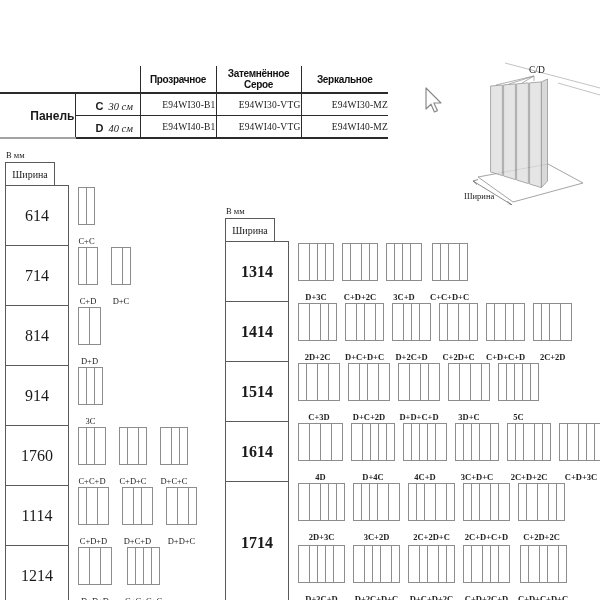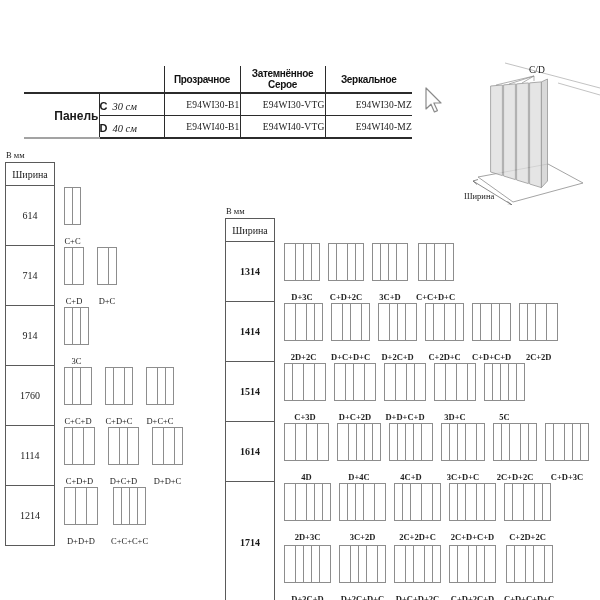--- a/index.html
+++ b/index.html
@@ -1,47 +1,47 @@
 <!DOCTYPE html>
 <html><head>
 <meta charset="utf-8">
 <style>
   html,body{margin:0;padding:0;background:#fff;}
   .canvas{position:relative;width:600px;height:600px;background:#ffffff;overflow:hidden;
           font-family:"Liberation Serif",serif;color:#1a1a1a;}
 
   
-  table.ptable{position:absolute;left:24px;top:66px;border-collapse:collapse;table-layout:fixed;}
+  table.ptable{position:absolute;left:0;top:66px;border-collapse:collapse;table-layout:fixed;}
   table.ptable td,table.ptable th{padding:0;vertical-align:middle;}
   .ptable .head th,.ptable .head td{border-bottom:2px solid #2b2b2b;height:26px;}
   .ptable th.h{font-family:"Liberation Sans",sans-serif;font-weight:bold;font-size:10px;
                letter-spacing:-0.3px;text-align:center;color:#111;}
   .ptable .bl{border-left:1px solid #2b2b2b;}
   .ptable .drow td{height:21px;}
   .ptable .r2 td{border-top:1px solid #2b2b2b;border-bottom:2px solid #2b2b2b;}
   .ptable .r1 td{border-bottom:0;}
   .ptable td.plabel{font-family:"Liberation Sans",sans-serif;font-weight:bold;font-size:12px;
                     text-align:right;border-bottom:2px solid #a3a3a3;}
-  .ptable td.tcell{text-align:left;padding-left:0;white-space:nowrap;}
+  .ptable td.tcell{text-align:left;padding-left:20px;white-space:nowrap;}
   .tletter{font-family:"Liberation Sans",sans-serif;font-weight:bold;font-size:11px;}
   .tsize{font-style:italic;font-size:10.5px;margin-left:5px;}
   .ptable td.code{font-size:9.5px;text-align:right;letter-spacing:0.2px;}
 
   
   .cfg-wrap{position:absolute;}
   .cfg-wrap.leftT{left:5px;top:150px;width:215px;}
   .cfg-wrap.rightT{left:225px;top:206px;width:372px;}
   .unit-label{font-size:8.5px;display:block;margin:0 0 2px 1px;}
   .w-head{width:50px;height:24px;border:1px solid #5a5a5a;display:flex;align-items:center;
           justify-content:center;font-size:10px;box-sizing:border-box;}
   .cfg-row{display:flex;align-items:stretch;}
   .cfg-row{margin-top:-1px;}
   .w-head{margin-bottom:0;}
-  .w-cell{width:50px;flex-shrink:0;border:1px solid #5a5a5a;display:flex;align-items:center;
-          justify-content:center;font-size:10px;box-sizing:border-box;}
+  .w-cell{width:64px;flex-shrink:0;border:1px solid #5a5a5a;display:flex;align-items:center;
+          justify-content:center;font-size:16px;box-sizing:border-box;}
   .leftT .cfg-row{min-height:50px;}
   .rightT .cfg-row{min-height:52px;font-weight:bold;}
   .diag-area{display:flex;flex-direction:column;gap:3px;padding:2px 0 0 9px;}
   .diag-line{display:flex;align-items:flex-start;}
   .leftT .diag-line{gap:13px;}
   .rightT .diag-line{gap:8px;}
   .diagram{display:flex;flex-direction:column;align-items:center;gap:10px;}
   .panels{display:flex;}
   .panel{height:38px;border:1px solid #8d8d8d;background:#fff;box-sizing:border-box;}
   .panel + .panel{margin-left:-1px;}
@@ -158,20 +158,34 @@
                 <div class="panels">
                   <div class="panel pd"></div>
                   <div class="panel pc"></div>
                 </div>
                 <div class="diag-label">D+C</div>
               </div>
             </div>
           </div>
         </div>
         <div class="cfg-row">
+          <div class="w-cell">814</div>
+          <div class="diag-area">
+            <div class="diag-line">
+              <div class="diagram">
+                <div class="panels">
+                  <div class="panel pd"></div>
+                  <div class="panel pd"></div>
+                </div>
+                <div class="diag-label">D+D</div>
+              </div>
+            </div>
+          </div>
+        </div>
+        <div class="cfg-row">
           <div class="w-cell">914</div>
           <div class="diag-area">
             <div class="diag-line">
               <div class="diagram">
                 <div class="panels">
                   <div class="panel pc"></div>
                   <div class="panel pc"></div>
                   <div class="panel pc"></div>
                 </div>
                 <div class="diag-label">3C</div>

